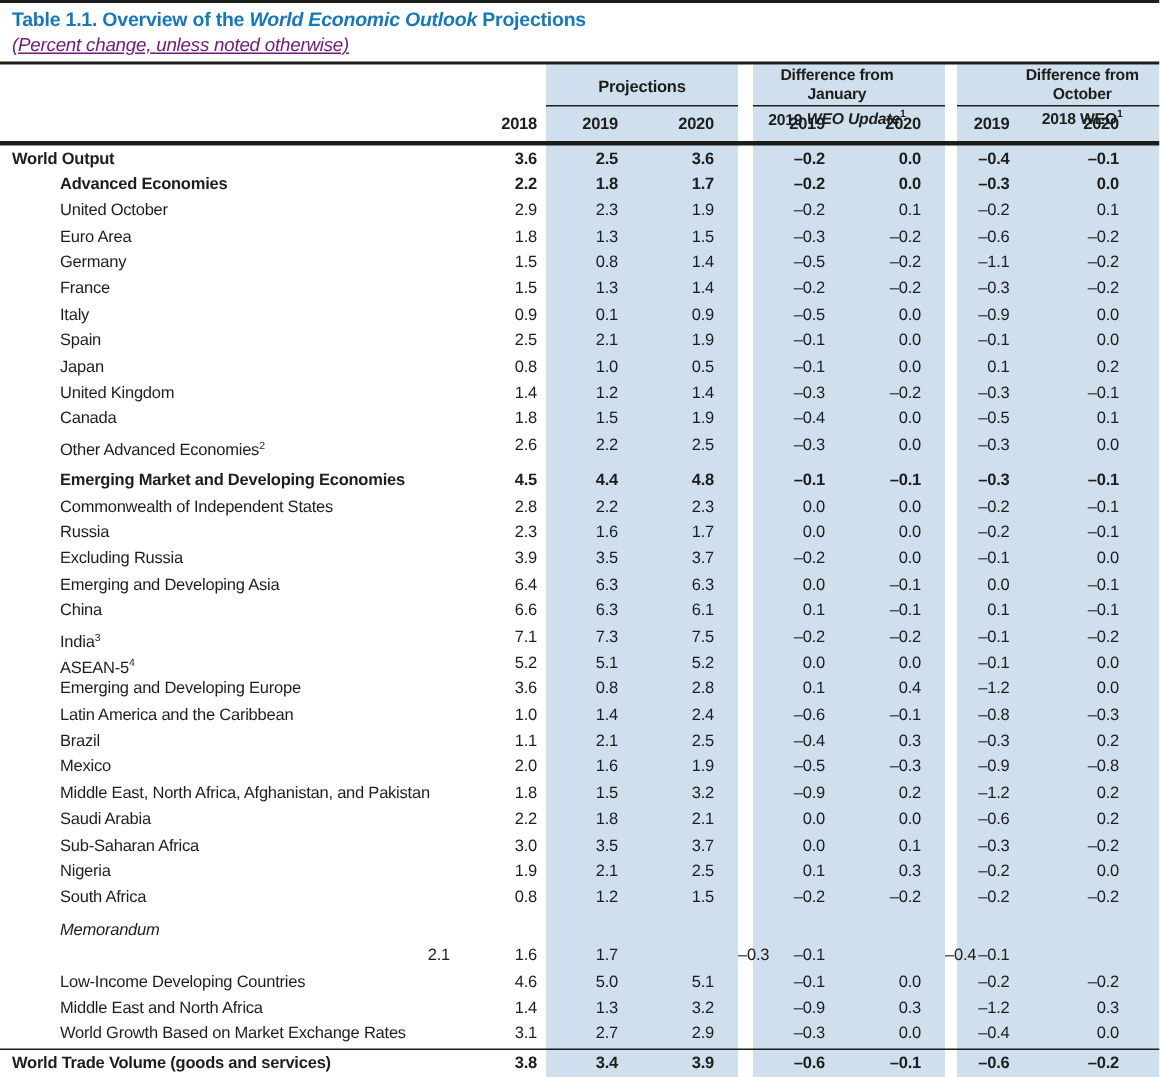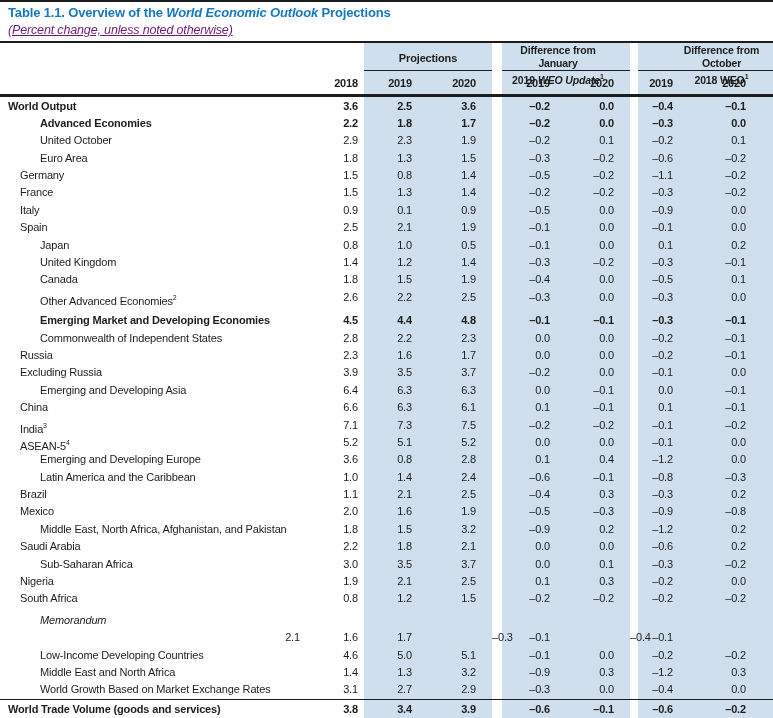--- a/index.html
+++ b/index.html
@@ -45,21 +45,21 @@
   .year-row{top:74px;left:0;width:773px;line-height:19px;font-size:11px;font-weight:bold;}
   .rule-heavy{top:94px;left:0;width:773px;height:2.5px;background:#1d1d1b;}
   
   .tbody{top:97.5px;left:0;width:773px;}
   .trow{height:17.4px;line-height:17.4px;font-size:11px;white-space:nowrap;}
   .trow.bold{font-weight:bold;}
   .trow.italic{font-style:italic;}
   .lab{overflow:hidden;}
   .ind0{padding-left:8px;}
   .ind1{padding-left:40px;}
-  .ind2{padding-left:20px;}
+  .ind2{padding-left:40px;}
   .row-gap{height:6px;}
   .row-gap.small{height:4px;}
   .row-rule{height:1.5px;background:#1d1d1b;margin-bottom:1px;}
 </style>
 </head>
 <body>
 
 <div class="abs top-line"></div>
 
 <div class="abs stripe stripe1" style="background: rgb(207, 223, 237);"></div>

